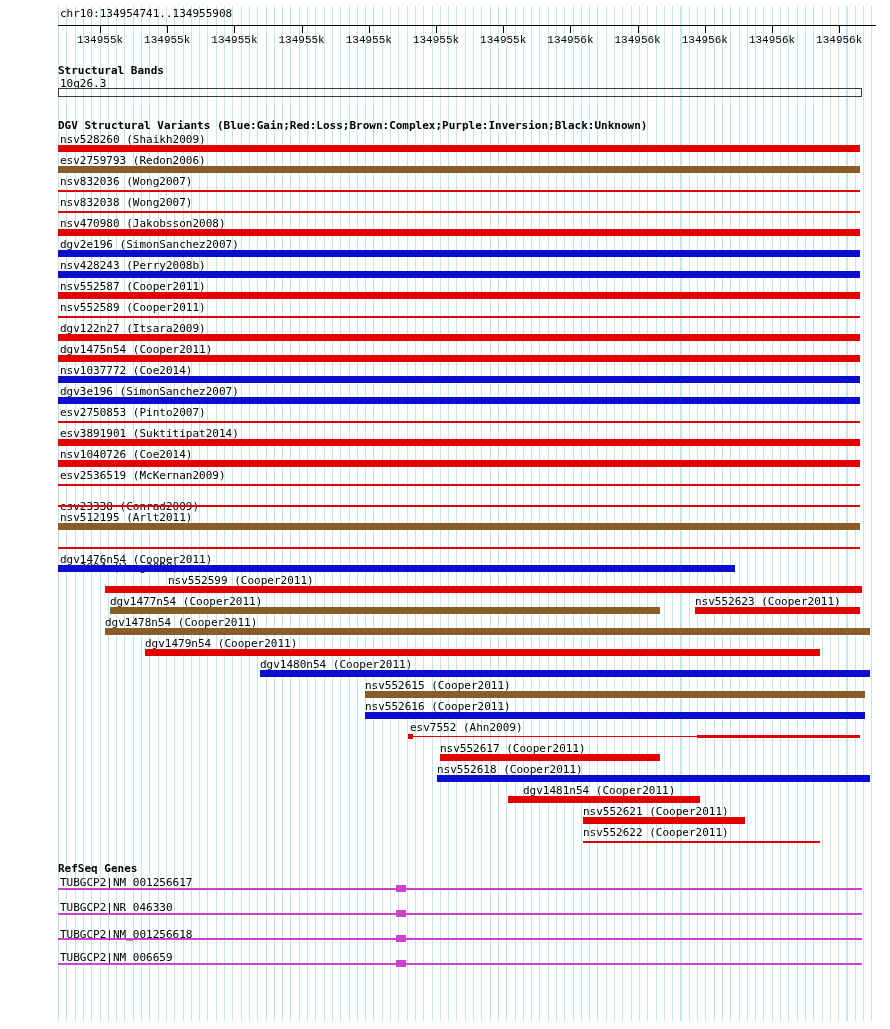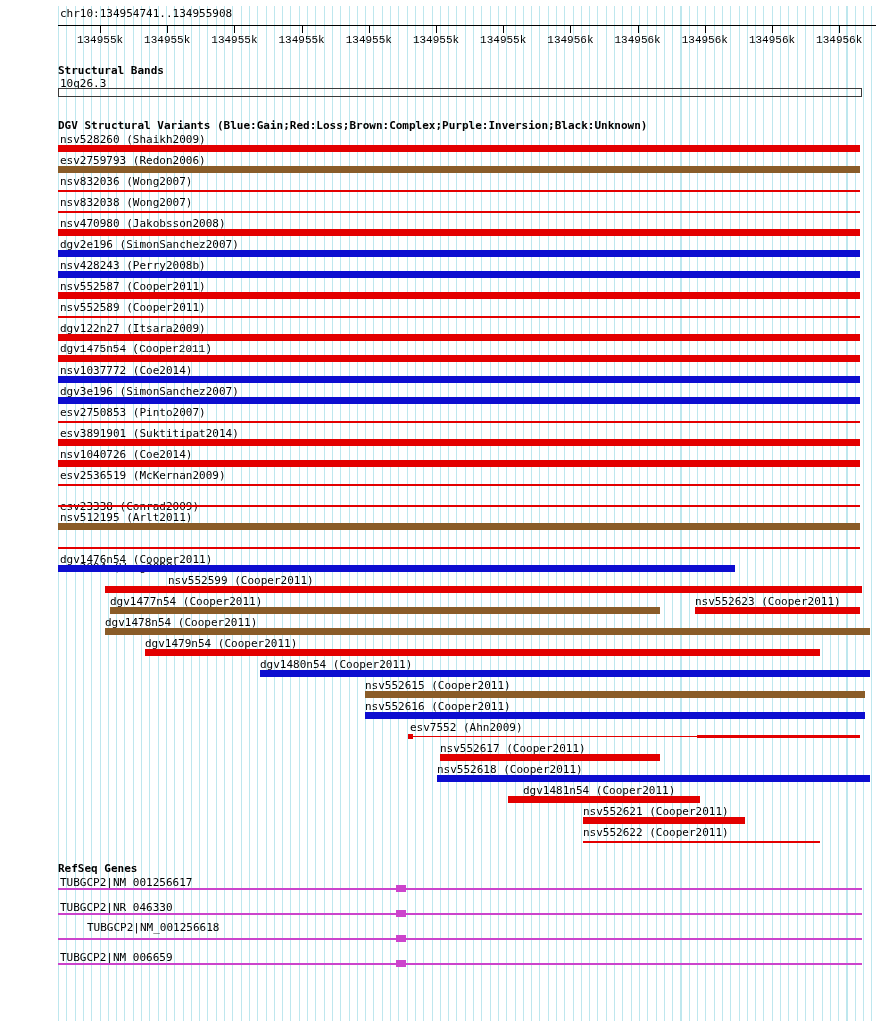--- a/index.html
+++ b/index.html
@@ -80,21 +80,21 @@
       <div class="vlabel" style="left: 60px; top: 105px;">dgv2e196 (SimonSanchez2007)</div>
       <div class="vbar" style="left: 58px; top: 117px; width: 802px; height: 7px; background: rgb(13, 13, 208);"></div>
       <div class="vlabel" style="left: 60px; top: 126px;">nsv428243 (Perry2008b)</div>
       <div class="vbar" style="left: 58px; top: 138px; width: 802px; height: 7px; background: rgb(13, 13, 208);"></div>
       <div class="vlabel" style="left: 60px; top: 147px;">nsv552587 (Cooper2011)</div>
       <div class="vbar" style="left: 58px; top: 159px; width: 802px; height: 7px; background: rgb(227, 0, 0);"></div>
       <div class="vlabel" style="left: 60px; top: 168px;">nsv552589 (Cooper2011)</div>
       <div class="vbar" style="left: 58px; top: 183px; width: 802px; height: 2px; background: rgb(227, 0, 0);"></div>
       <div class="vlabel" style="left: 60px; top: 189px;">dgv122n27 (Itsara2009)</div>
       <div class="vbar" style="left: 58px; top: 201px; width: 802px; height: 7px; background: rgb(227, 0, 0);"></div>
-      <div class="vlabel" style="left: 60px; top: 210px; font-family: Liberation Mono, monospace;">dgv1475n54 (Cooper2011)</div>
+      <div class="vlabel" style="left: 60px; top: 210px;">dgv1475n54 (Cooper2011)</div>
       <div class="vbar" style="left: 58px; top: 222px; width: 802px; height: 7px; background: rgb(227, 0, 0);"></div>
       <div class="vlabel" style="left: 60px; top: 231px;">nsv1037772 (Coe2014)</div>
       <div class="vbar" style="left: 58px; top: 243px; width: 802px; height: 7px; background: rgb(13, 13, 208);"></div>
       <div class="vlabel" style="left: 60px; top: 252px;">dgv3e196 (SimonSanchez2007)</div>
       <div class="vbar" style="left: 58px; top: 264px; width: 802px; height: 7px; background: rgb(13, 13, 208);"></div>
       <div class="vlabel" style="left: 60px; top: 273px;">esv2750853 (Pinto2007)</div>
       <div class="vbar" style="left: 58px; top: 288px; width: 802px; height: 2px; background: rgb(227, 0, 0);"></div>
       <div class="vlabel" style="left: 60px; top: 294px;">esv3891901 (Suktitipat2014)</div>
       <div class="vbar" style="left: 58px; top: 306px; width: 802px; height: 7px; background: rgb(227, 0, 0);"></div>
       <div class="vlabel" style="left: 60px; top: 315px;">nsv1040726 (Coe2014)</div>
@@ -143,20 +143,20 @@
 
   <div class="section-title" style="left:58px; top:862px;">RefSeq Genes</div>
 
   <div id="genes">
       <div class="glabel" style="left: 60px; top: 0px;">TUBGCP2|NM_001256617</div>
       <div class="gline" style="left: 58px; top: 12px; width: 804px; background: rgb(204, 68, 204);"></div>
       <div class="gexon" style="left: 396px; top: 9px; width: 10px; background: rgb(204, 68, 204);"></div>
       <div class="glabel" style="left: 60px; top: 25px;">TUBGCP2|NR_046330</div>
       <div class="gline" style="left: 58px; top: 37px; width: 804px; background: rgb(204, 68, 204);"></div>
       <div class="gexon" style="left: 396px; top: 34px; width: 10px; background: rgb(204, 68, 204);"></div>
-      <div class="glabel" style="left: 60px; top: 45px; padding-left: 27px;">TUBGCP2|NM_001256618</div>
+      <div class="glabel" style="left: 60px; top: 52px;">TUBGCP2|NM_001256618</div>
       <div class="gline" style="left: 58px; top: 62px; width: 804px; background: rgb(204, 68, 204);"></div>
       <div class="gexon" style="left: 396px; top: 59px; width: 10px; background: rgb(204, 68, 204);"></div>
       <div class="glabel" style="left: 60px; top: 75px;">TUBGCP2|NM_006659</div>
       <div class="gline" style="left: 58px; top: 87px; width: 804px; background: rgb(204, 68, 204);"></div>
       <div class="gexon" style="left: 396px; top: 84px; width: 10px; background: rgb(204, 68, 204);"></div>
     </div>
 </div>
 
 </body></html>

